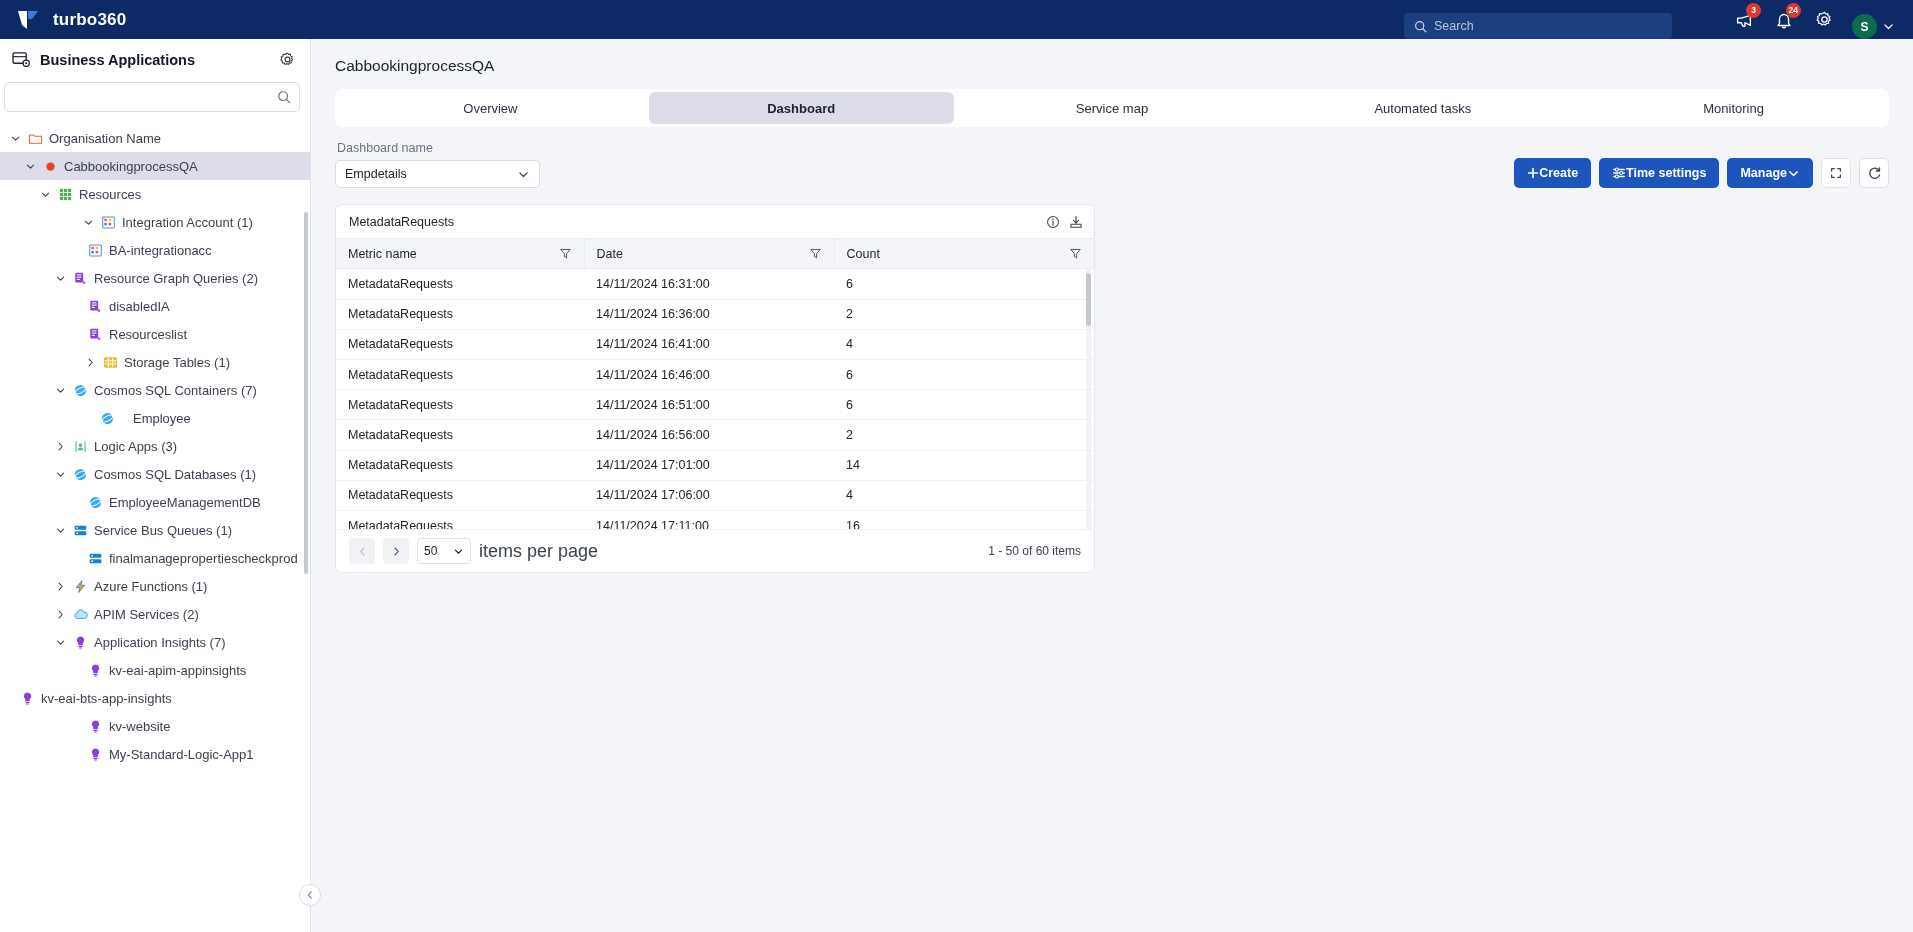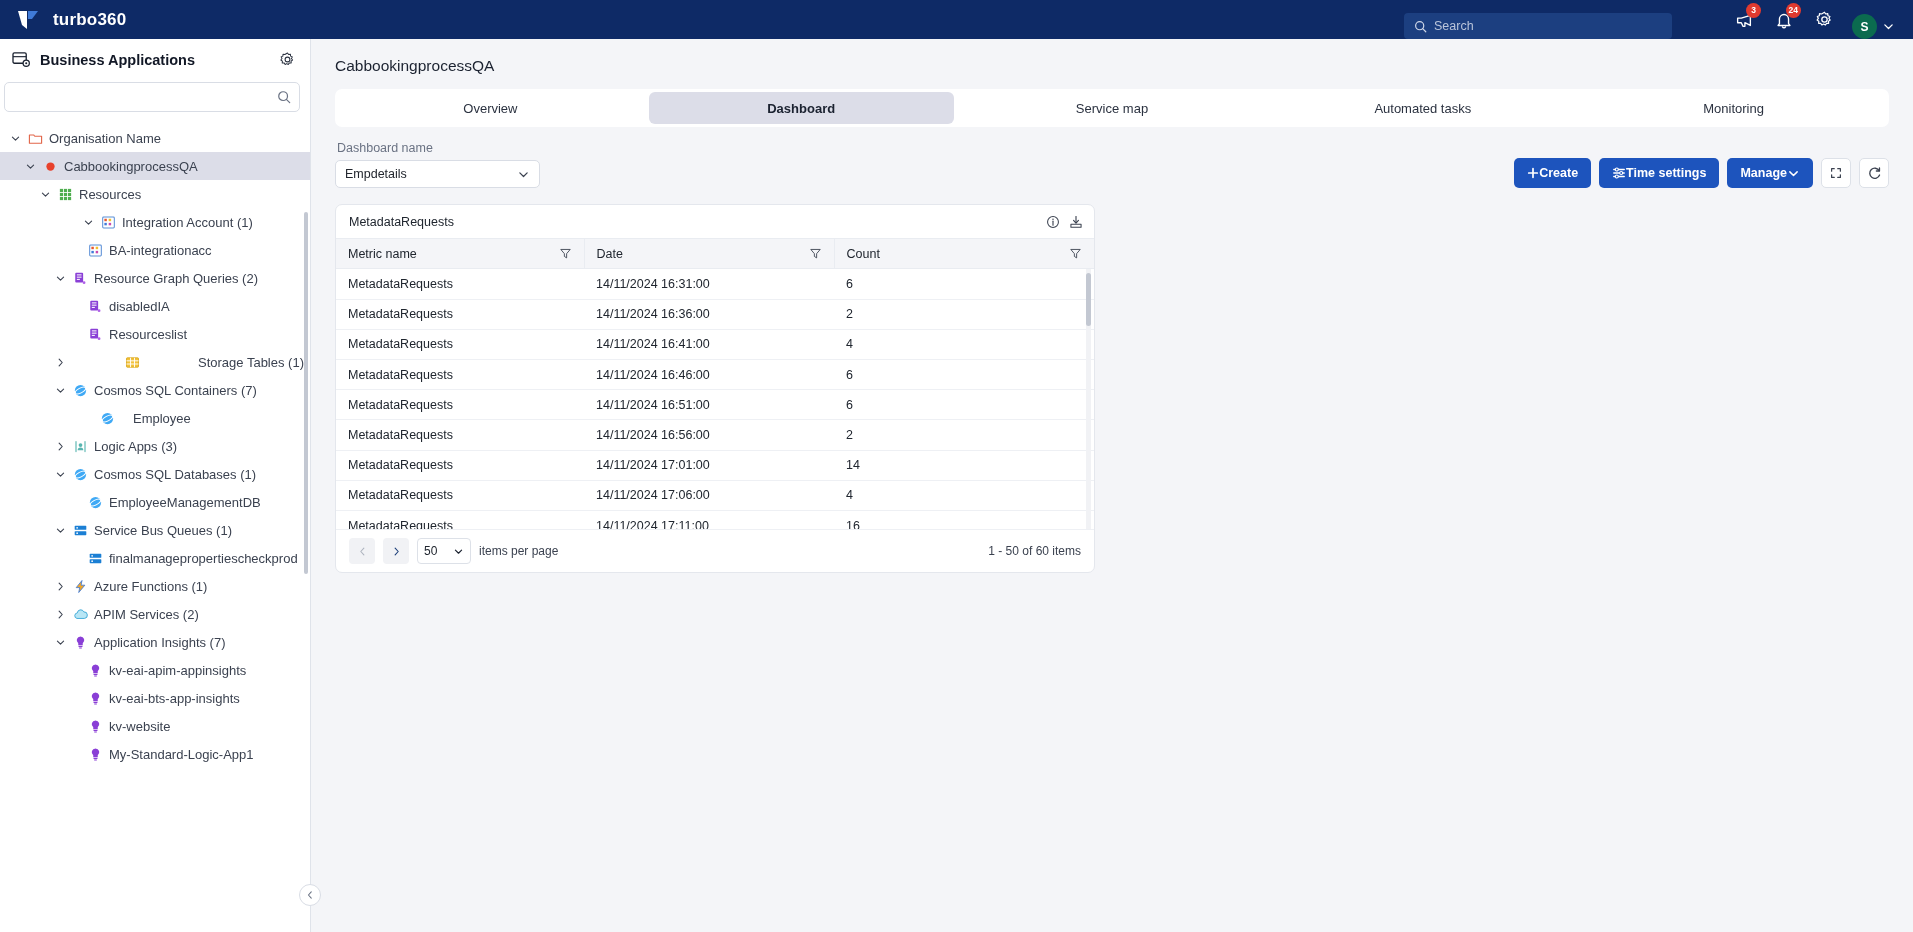--- a/index.html
+++ b/index.html
@@ -197,21 +197,21 @@
   }
   .pg-btn {
     width: 26px; height: 26px; border-radius: 4px; background: #f1f2f5;
     display: flex; align-items: center; justify-content: center; cursor: pointer;
   }
   .pg-select {
     width: 54px; height: 26px; border: 1px solid #dde1e8; border-radius: 4px;
     display: flex; align-items: center; justify-content: space-between;
     padding: 0 6px; font-size: 12px; color: #20262f; cursor: pointer; background: #fff;
   }
-  .pg-text { font-size: 12px; color: #3b4250; }
+  .pg-text { font-size: 18px; color: #3b4250; }
   .pg-right { margin-left: auto; font-size: 12px; color: #3b4250; }
 </style>
 </head>
 <body>
 
 <div class="topbar">
   <div class="brand">
     <svg class="brand-logo" viewBox="0 0 26 24">
       <path d="M2 3 L11 3 L11 21 L6 17 Z" fill="#ffffff"></path>
       <path d="M12 3 L22 3 L16 11 L12 11 Z" fill="#3f7ad8"></path>
@@ -401,21 +401,21 @@
               <svg viewBox="0 0 16 16" width="15" height="15">
                 <rect x="2.4" y="1.8" width="8.4" height="10.4" rx="1" fill="#8a3fd6"></rect>
                 <rect x="4.1" y="3.6" width="5" height="1.1" fill="#ffffff"></rect>
                 <rect x="4.1" y="6" width="5" height="1.1" fill="#ffffff"></rect>
                 <rect x="4.1" y="8.4" width="3.2" height="1.1" fill="#ffffff"></rect>
                 <circle cx="11.8" cy="12.4" r="1.5" fill="#b060e8"></circle>
               </svg>
             </span>
             <span class="nlabel">Resourceslist</span>
           </div>
-          <div class="node" style="padding-left: 53px; justify-content: space-between;">
+          <div class="node" style="padding-left: 83px;">
             <span class="caret">
               <svg viewBox="0 0 16 16" width="11" height="11">
                 <path d="M6 3 L10.5 8 L6 13" fill="none" stroke="#3b4250" stroke-width="1.6" stroke-linecap="round" stroke-linejoin="round"></path>
               </svg>
             </span>
             <span class="nicon">
               <svg viewBox="0 0 16 16" width="15" height="15">
                 <rect x="1.6" y="3" width="12.8" height="10" rx="0.8" fill="#f3c23a" stroke="#d8a519" stroke-width="0.9"></rect>
                 <line x1="1.6" y1="6.2" x2="14.4" y2="6.2" stroke="#ffffff" stroke-width="1"></line>
                 <line x1="1.6" y1="9.6" x2="14.4" y2="9.6" stroke="#ffffff" stroke-width="1"></line>
@@ -561,21 +561,21 @@
             <span class="caret empty"></span>
             <span class="nicon">
               <svg viewBox="0 0 16 16" width="15" height="15">
                 <path d="M8 1.6 a4 4 0 0 1 2.4 7.2 L10.4 11 L5.6 11 L5.6 8.8 A4 4 0 0 1 8 1.6 Z" fill="#8a3fd6"></path>
                 <rect x="5.9" y="11.6" width="4.2" height="1.2" fill="#8a3fd6"></rect>
                 <rect x="6.6" y="13.3" width="2.8" height="1.1" fill="#8a3fd6"></rect>
               </svg>
             </span>
             <span class="nlabel">kv-eai-apim-appinsights</span>
           </div>
-          <div class="node" style="padding-left: 68px; text-align: right;">
+          <div class="node" style=" text-align: right;">
             <span class="caret empty"></span>
             <span class="nicon">
               <svg viewBox="0 0 16 16" width="15" height="15">
                 <path d="M8 1.6 a4 4 0 0 1 2.4 7.2 L10.4 11 L5.6 11 L5.6 8.8 A4 4 0 0 1 8 1.6 Z" fill="#8a3fd6"></path>
                 <rect x="5.9" y="11.6" width="4.2" height="1.2" fill="#8a3fd6"></rect>
                 <rect x="6.6" y="13.3" width="2.8" height="1.1" fill="#8a3fd6"></rect>
               </svg>
             </span>
             <span class="nlabel">kv-eai-bts-app-insights</span>
           </div>

